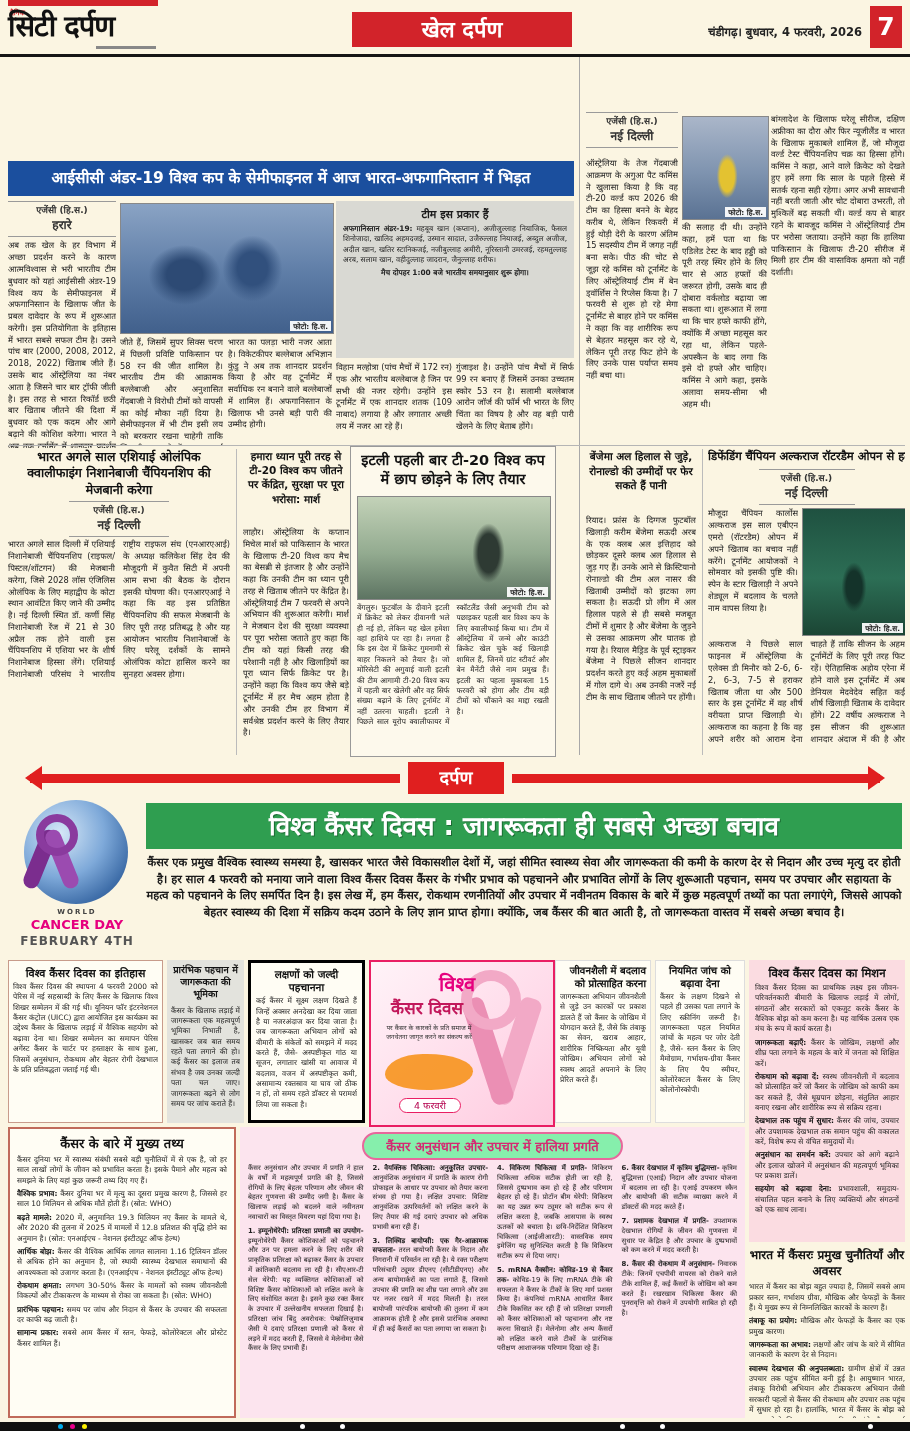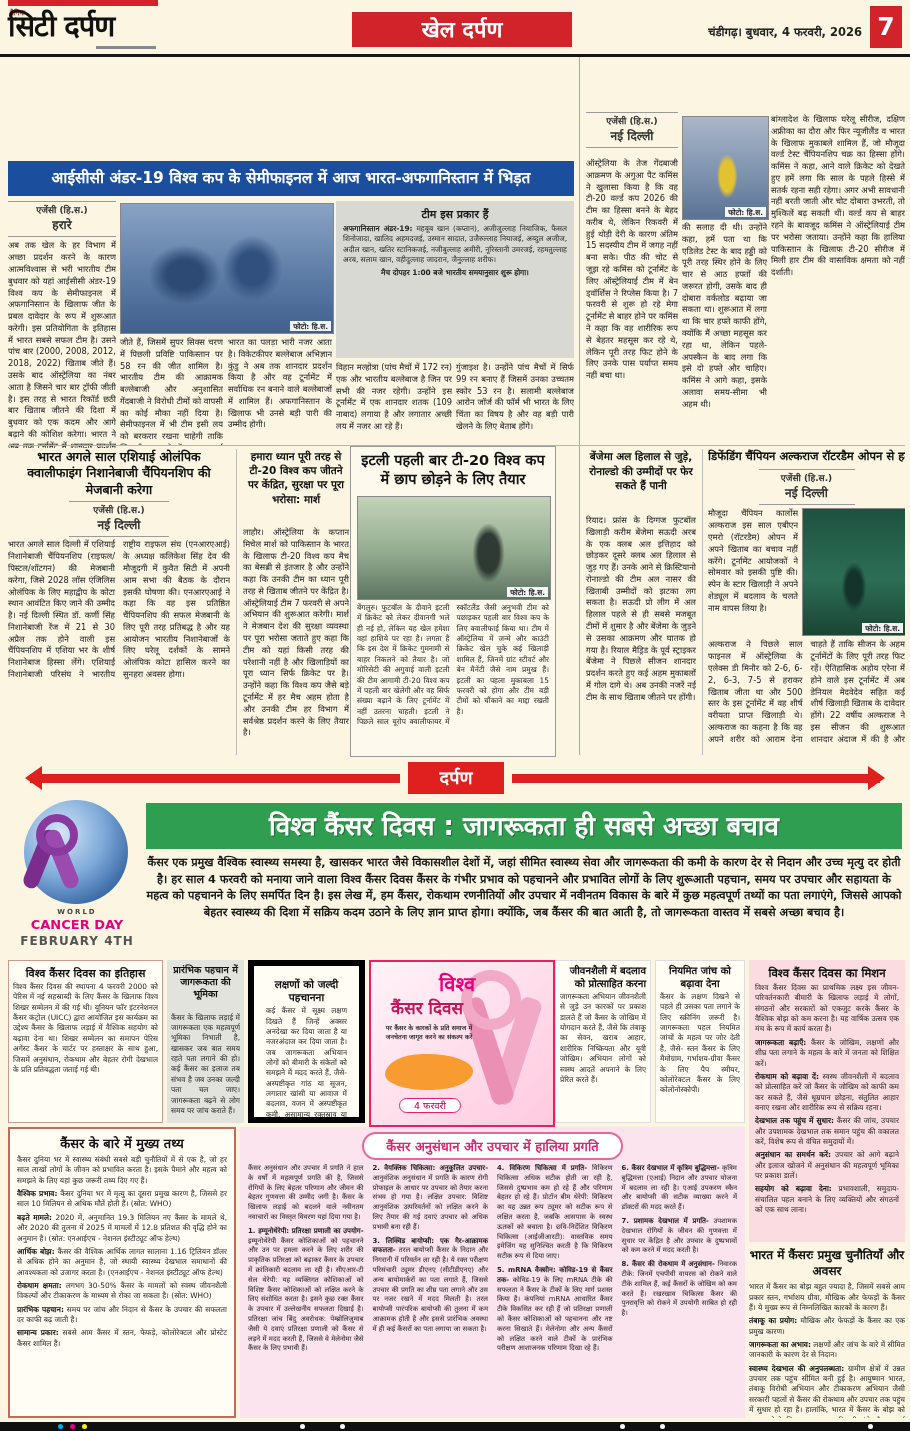--- a/index.html
+++ b/index.html
@@ -28,21 +28,21 @@
   .rule-h{background:#b5b5b5;height:1px}
   .arrow{height:9px;background:#e01f1f}
   .arrow.left:before{content:"";position:absolute;left:-17px;top:-8px;
     border:12px solid transparent;border-right:17px solid #e01f1f}
   .arrow.right:after{content:"";position:absolute;right:-17px;top:-8px;
     border:12px solid transparent;border-left:17px solid #e01f1f}
   .bl{margin:0 0 3px 0}
   .bl b{color:#111}
   .ribbon-loop{position:absolute;border-radius:50%}
   .bar{position:absolute;border-radius:8px}
-  .pill-title{display:inline-block;background:#ffffff;border:2px solid #e8679c;border-radius:14px;
+  .pill-title{display:inline-block;background:#86efac;border:2px solid #e8679c;border-radius:14px;
               color:#d42b72;font-weight:bold;font-size:13px;padding:3px 22px}
   .ritem{break-inside:avoid;margin:0 0 4px 0}
   .dot{position:absolute;top:2px;width:5px;height:5px;border-radius:50%}
 </style>
 </head>
 <body>
 
 <div id="page">
 
   <div class="c" style="left:0;top:0;width:910px;height:54px;border-bottom:3px solid #161616">
@@ -157,35 +157,35 @@
 
   <div class="c" style="left:146px;top:803px;width:756px;height:46px;background:#2f9e50;color:#fff;font-weight:bold;font-size:26px;text-align:center;line-height:46px;text-shadow:1px 1px 0 #1c6b33;overflow:hidden">विश्व कैंसर दिवस : जागरूकता ही सबसे अच्छा बचाव</div>
 
   <div class="c" style="left:146px;top:855px;width:756px;height:100px;font-size:11.3px;font-weight:bold;line-height:1.48;text-align:center;color:#181818;overflow:hidden">कैंसर एक प्रमुख वैश्विक स्वास्थ्य समस्या है, खासकर भारत जैसे विकासशील देशों में, जहां सीमित स्वास्थ्य सेवा और जागरूकता की कमी के कारण देर से निदान और उच्च मृत्यु दर होती है। हर साल 4 फरवरी को मनाया जाने वाला विश्व कैंसर दिवस कैंसर के गंभीर प्रभाव को पहचानने और प्रभावित लोगों के लिए शुरूआती पहचान, समय पर उपचार और सहायता के महत्व को पहचानने के लिए समर्पित दिन है। इस लेख में, हम कैंसर, रोकथाम रणनीतियों और उपचार में नवीनतम विकास के बारे में कुछ महत्वपूर्ण तथ्यों का पता लगाएंगे, जिससे आपको बेहतर स्वास्थ्य की दिशा में सक्रिय कदम उठाने के लिए ज्ञान प्राप्त होगा। क्योंकि, जब कैंसर की बात आती है, तो जागरूकता वास्तव में सबसे अच्छा बचाव है।</div>
 
   <div class="c" style="left:8px;top:960px;width:155px;height:163px;border:1px solid #c89b8b;background:#fffdf4;padding:4px;box-sizing:border-box;overflow:hidden">
     <div class="h-dark" style="font-size:11px;text-align:center;margin-bottom:2px">विश्व कैंसर दिवस का इतिहास</div>
     <div class="smalltxt" style="height:132px">विश्व कैंसर दिवस की स्थापना 4 फरवरी 2000 को पेरिस में नई सहस्राब्दी के लिए कैंसर के खिलाफ विश्व शिखर सम्मेलन में की गई थी। यूनियन फॉर इंटरनेशनल कैंसर कंट्रोल (UICC) द्वारा आयोजित इस कार्यक्रम का उद्देश्य कैंसर के खिलाफ लड़ाई में वैश्विक सहयोग को बढ़ावा देना था। शिखर सम्मेलन का समापन पेरिस अगेंस्ट कैंसर के चार्टर पर हस्ताक्षर के साथ हुआ, जिसमें अनुसंधान, रोकथाम और बेहतर रोगी देखभाल के प्रति प्रतिबद्धता जताई गई थी।</div>
   </div>
   <div class="c" style="left:167px;top:960px;width:77px;height:163px;background:#e3e3dd;padding:4px;box-sizing:border-box;overflow:hidden">
-    <div class="h-dark" style="font-size:9.5px;text-align:center;line-height:1.25;margin-bottom:13px">प्रारंभिक पहचान में जागरूकता की भूमिका</div>
+    <div class="h-dark" style="font-size:9.5px;text-align:center;line-height:1.25;margin-bottom:6px">प्रारंभिक पहचान में जागरूकता की भूमिका</div>
     <div class="smalltxt" style="height:112px">कैंसर के खिलाफ लड़ाई में जागरूकता एक महत्वपूर्ण भूमिका निभाती है, खासकर जब बात समय रहते पता लगाने की हो। कई कैंसर का इलाज तब संभव है जब उनका जल्दी पता चल जाए। जागरूकता बढ़ने से लोग समय पर जांच कराते हैं।</div>
   </div>
-  <div class="c" style="left:248px;top:960px;width:117px;height:163px;background:#fffdf4;border:6px solid #000000;padding:12px;box-sizing:border-box;overflow:hidden">
+  <div class="c" style="left:248px;top:960px;width:117px;height:163px;background:#fffdf4;border:3px solid #000000;padding:5px;box-sizing:border-box;overflow:hidden">
     <div class="h-dark" style="font-size:10.5px;text-align:center;line-height:1.25;margin-bottom:2px">लक्षणों को जल्दी पहचानना</div>
     <div class="smalltxt" style="height:128px">कई कैंसर में सूक्ष्म लक्षण दिखते हैं जिन्हें अक्सर अनदेखा कर दिया जाता है या नजरअंदाज कर दिया जाता है। जब जागरूकता अभियान लोगों को बीमारी के संकेतों को समझने में मदद करते हैं, जैसे- अस्पष्टीकृत गांठ या सूजन, लगातार खांसी या आवाज में बदलाव, वजन में अस्पष्टीकृत कमी, असामान्य रक्तस्राव या घाव जो ठीक न हों, तो समय रहते डॉक्टर से परामर्श लिया जा सकता है।</div>
   </div>
 
   <div class="c" style="left:369px;top:960px;width:182px;height:163px;border:2px solid #e91e63;background:linear-gradient(135deg,#fff3f8 0%,#ffddeb 55%,#ffc9de 100%);overflow:hidden">
     <div class="c bar" style="right:26px;top:34px;width:22px;height:110px;background:#f2a9c6;transform:rotate(18deg)"></div>
     <div class="c bar" style="right:54px;top:34px;width:22px;height:110px;background:#eb8fb4;transform:rotate(-18deg)"></div>
     <div class="c ribbon-loop" style="right:32px;top:8px;width:38px;height:38px;border:11px solid #f2a9c6"></div>
     <div class="c" style="left:8px;top:8px;width:96px;text-align:right;font-size:20px;font-weight:bold;color:#e6007e">विश्व</div>
     <div class="c" style="left:2px;top:34px;width:108px;text-align:center;font-size:17px;font-weight:bold;color:#c2185b">कैंसर दिवस</div>
-    <div class="c" style="left:6px;top:62px;width:104px;text-align:center;font-size:6.4px;font-weight:bold;color:#333;line-height:1.4">पर कैंसर के कारकों के प्रति समाज में जनचेतना जागृत करने का संकल्प करें</div>
+    <div class="c" style="left:6px;top:62px;width:104px;text-align:center;font-size:6.4px;font-weight:normal;color:#333;line-height:1.4">पर कैंसर के कारकों के प्रति समाज में जनचेतना जागृत करने का संकल्प करें</div>
     <div class="c" style="left:14px;top:92px;width:88px;height:36px;background:#f7941d;border-radius:45% 55% 50% 50%/60% 50% 55% 45%;opacity:.9"></div>
     <div class="c" style="left:28px;top:136px;width:60px;text-align:center;font-size:9.5px;font-weight:normal;background:#fff;border:1px solid #e91e63;border-radius:8px;color:#b4004e">4 फरवरी</div>
   </div>
 
   <div class="c" style="left:555px;top:960px;width:96px;height:163px;background:#fffdf4;border:1px solid #ddd;padding:4px;box-sizing:border-box;overflow:hidden">
     <div class="h-dark" style="font-size:10px;text-align:right;line-height:1.25;margin-bottom:2px">जीवनशैली में बदलाव को प्रोत्साहित करना</div>
     <div class="smalltxt" style="height:120px">जागरूकता अभियान जीवनशैली से जुड़े उन कारकों पर प्रकाश डालते हैं जो कैंसर के जोखिम में योगदान करते हैं, जैसे कि तंबाकू का सेवन, खराब आहार, शारीरिक निष्क्रियता और यूवी जोखिम। अभियान लोगों को स्वस्थ आदतें अपनाने के लिए प्रेरित करते हैं।</div>
   </div>
   <div class="c" style="left:655px;top:960px;width:90px;height:163px;background:#fffdf4;border:1px solid #ddd;padding:4px;box-sizing:border-box;overflow:hidden">
     <div class="h-dark" style="font-size:10px;text-align:center;line-height:1.25;margin-bottom:2px">नियमित जांच को बढ़ावा देना</div>

